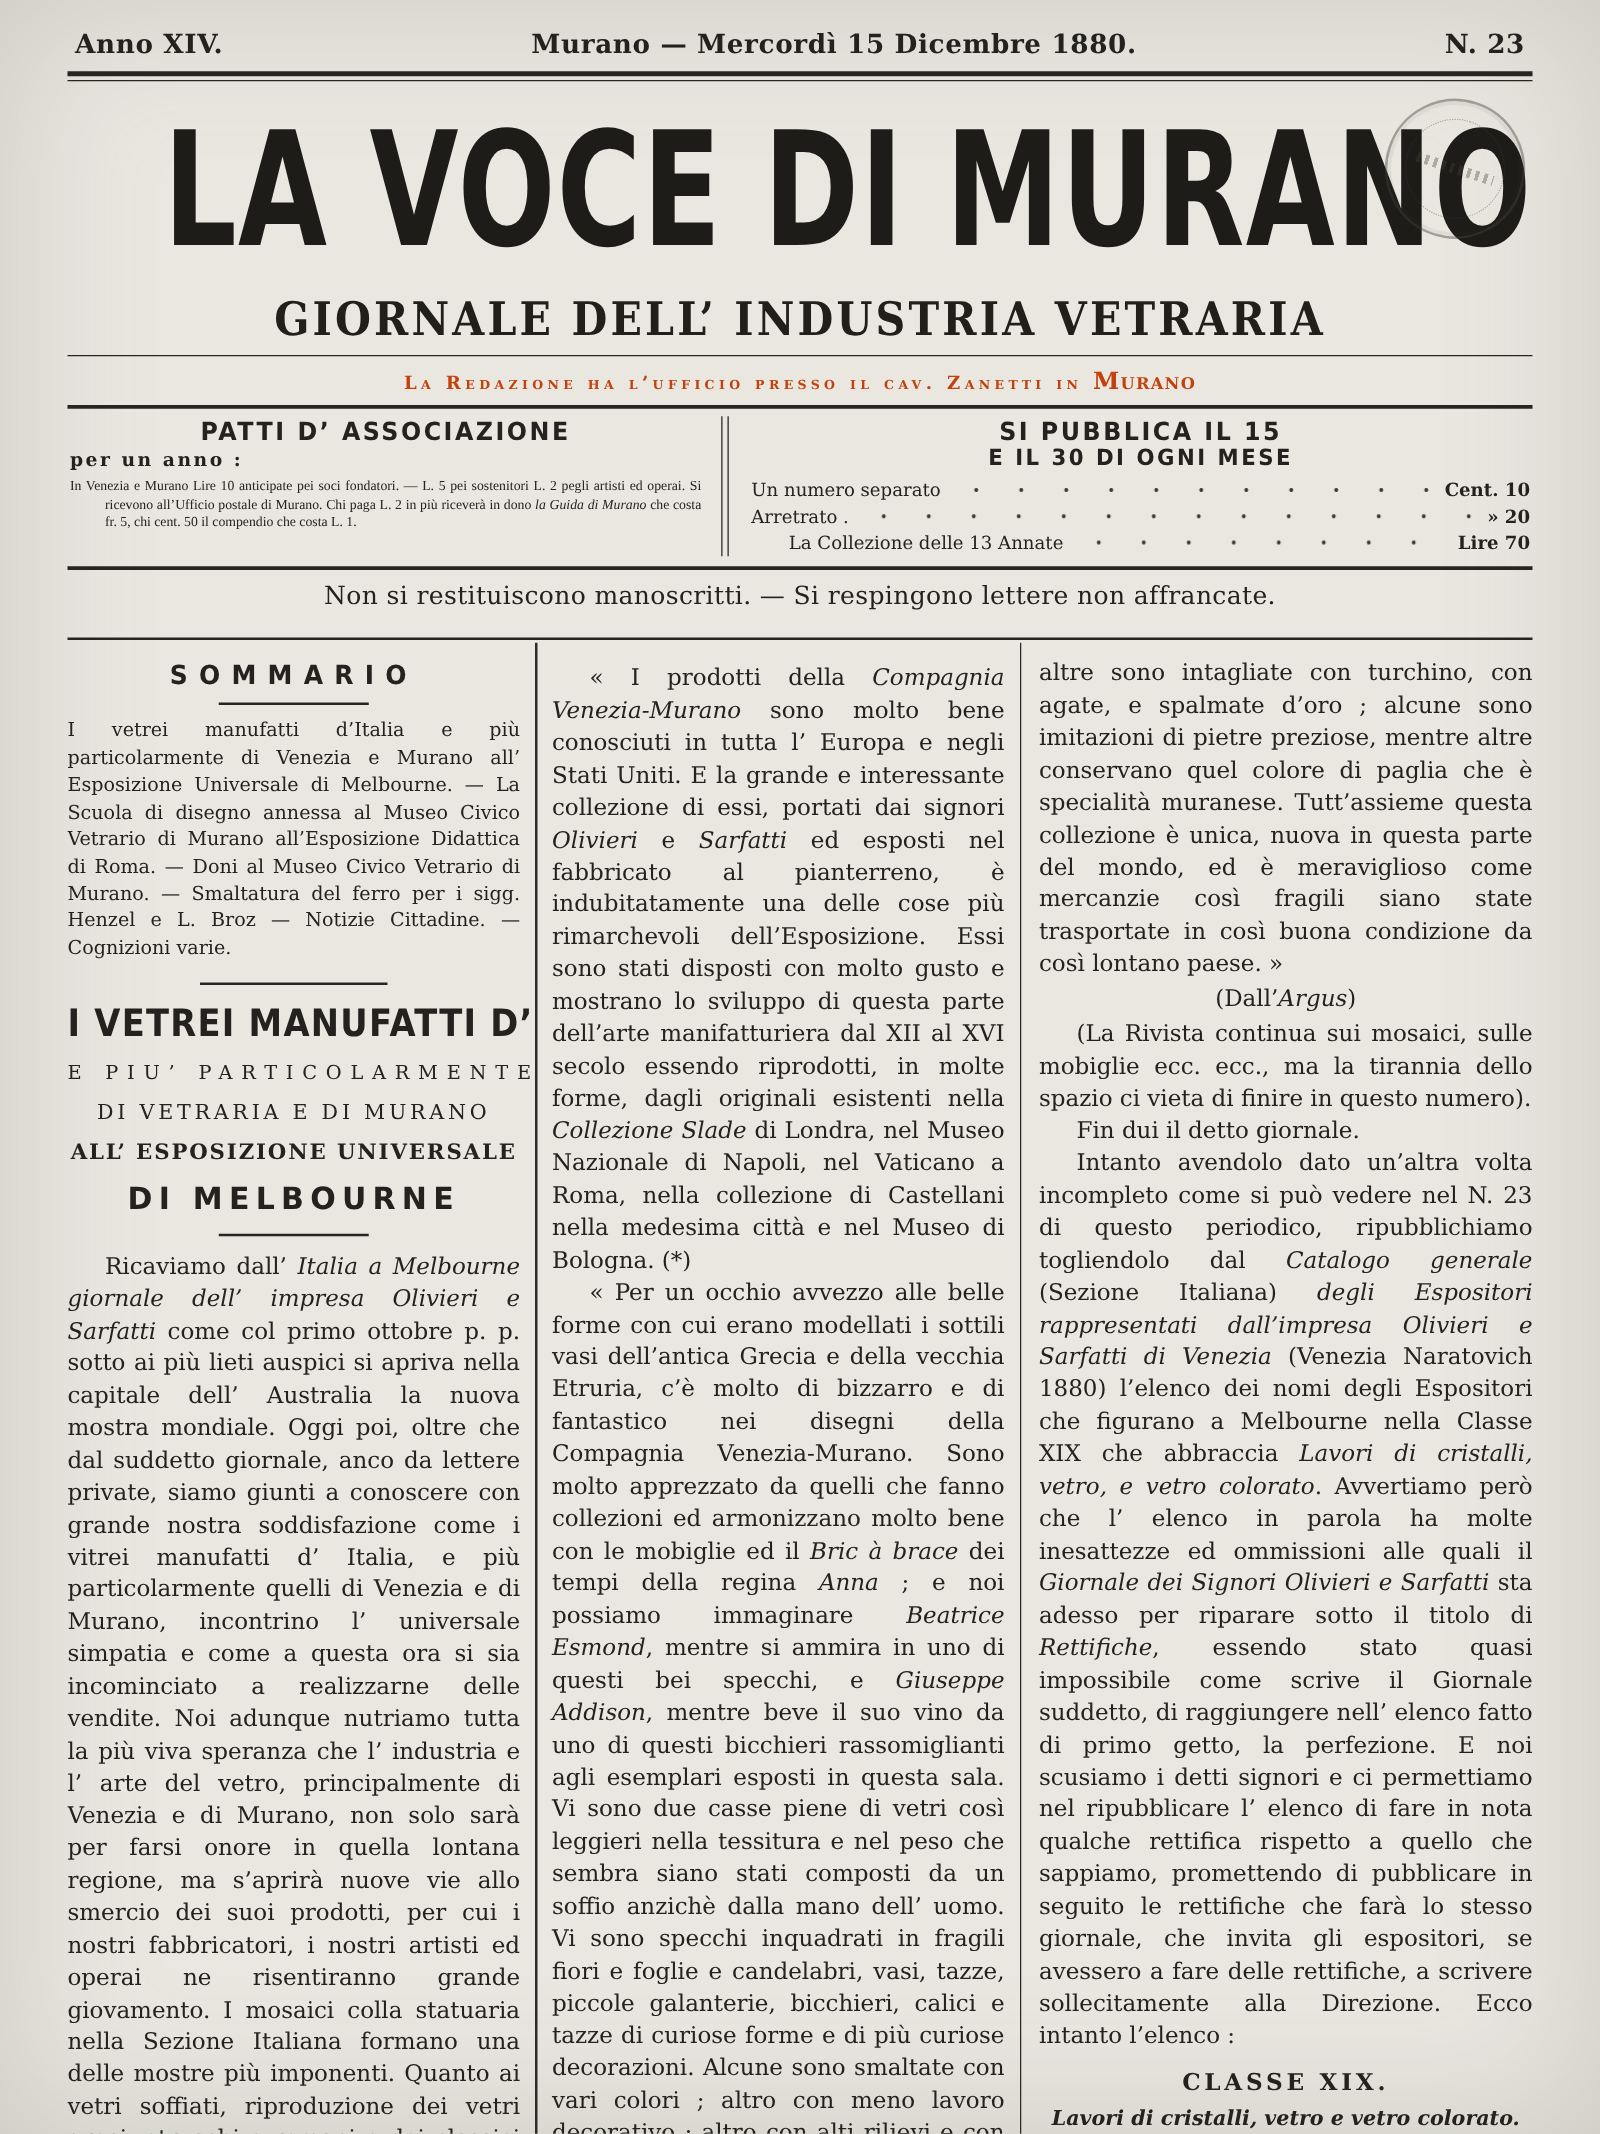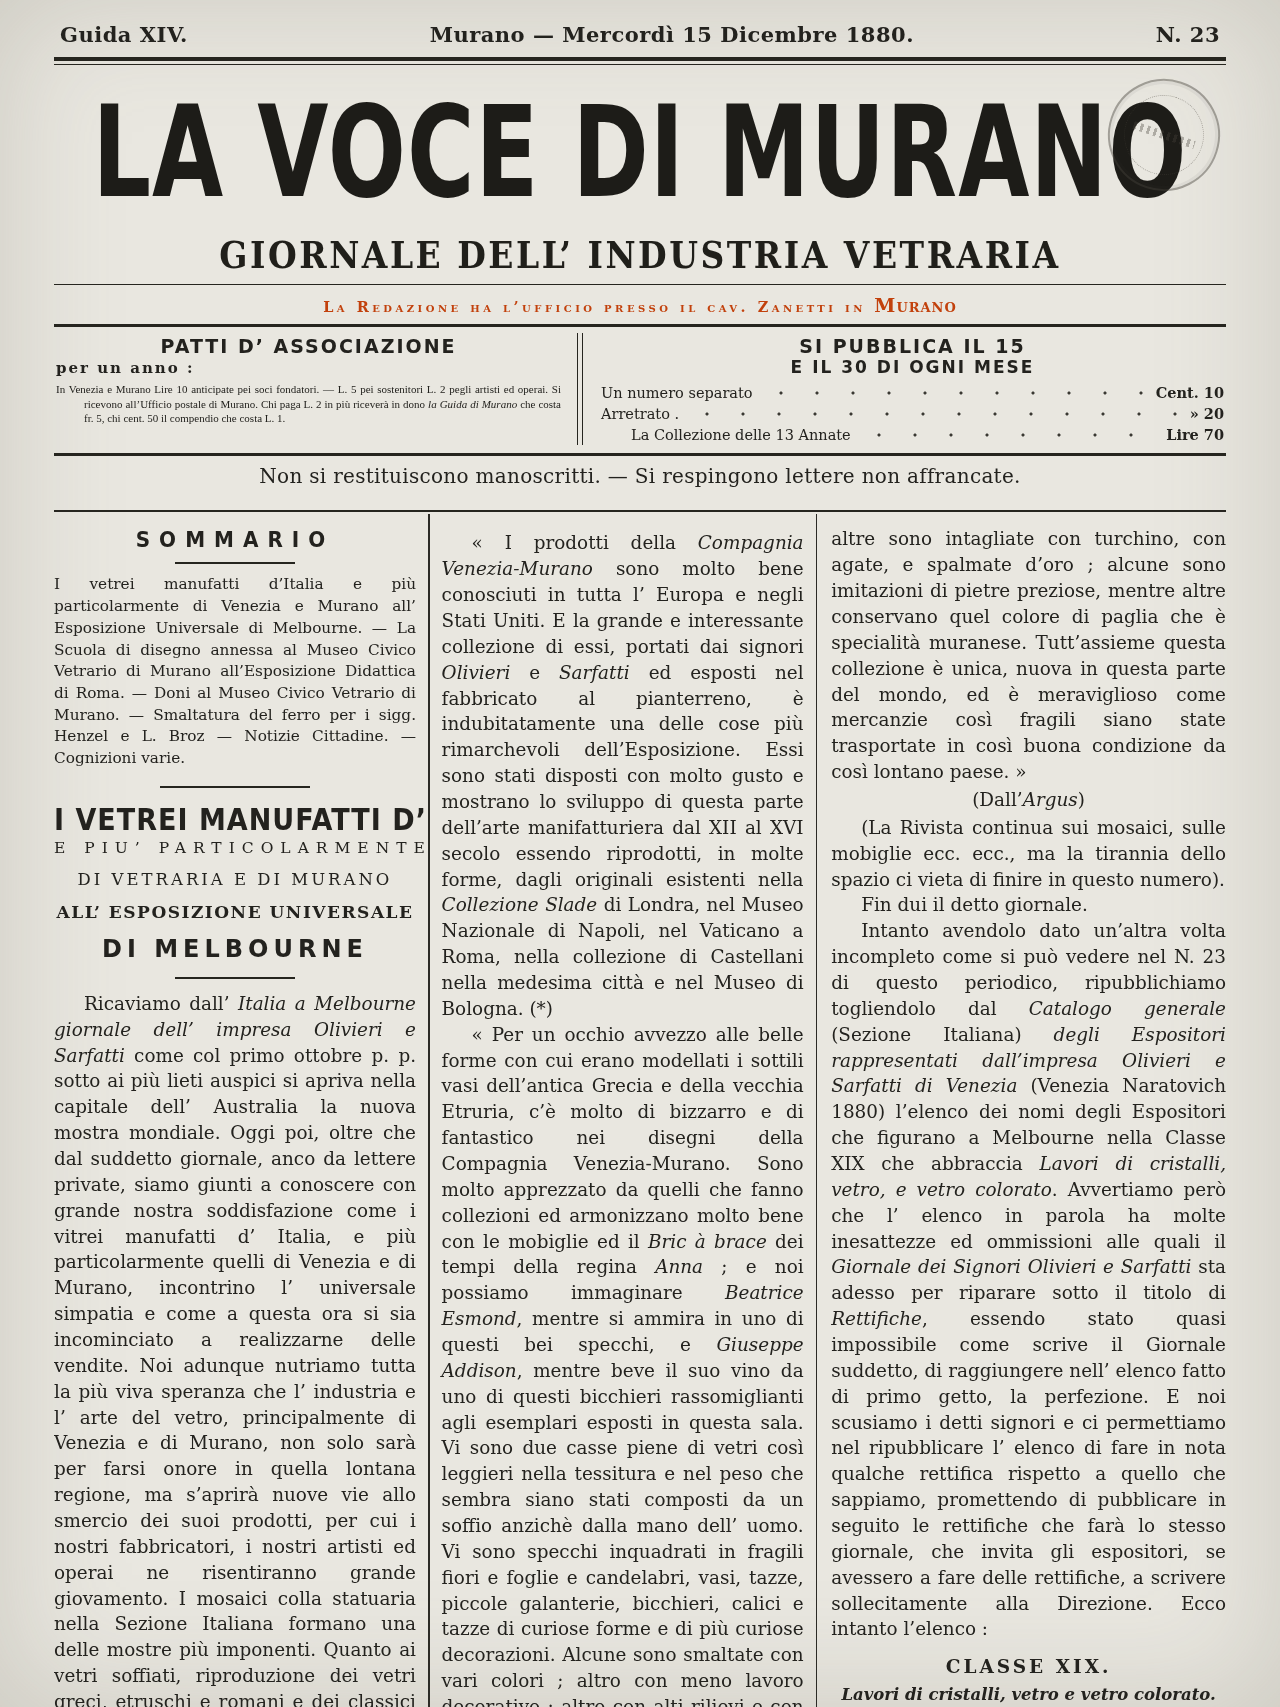--- a/index.html
+++ b/index.html
@@ -16,21 +16,21 @@
 
   
   .topbar{display:flex;justify-content:space-between;align-items:baseline;
           font-size:21px;font-weight:bold;letter-spacing:.5px;padding:6px 6px 10px 6px;}
   .rule-double{border-top:4px solid #26251f;border-bottom:1.5px solid #26251f;height:3px;}
   .rule-thick{border-top:3px solid #26251f;}
   .rule-med{border-top:2px solid #26251f;}
   .rule-thin{border-top:1.2px solid #26251f;}
 
   
-  .masthead{position:relative;text-align:center;height:148px;margin-top:14px;}
+  .masthead{position:relative;text-align:right;height:148px;margin-top:14px;}
   .mast-title{
     font-family:"DejaVu Sans", sans-serif;font-weight:900;font-size:92px;
     letter-spacing:1px;white-space:nowrap;
     transform:scaleY(1.38);transform-origin:top center;
     color:#1d1c18;
   }
   .stamp{
     position:absolute;right:6px;top:0;width:108px;height:108px;border-radius:50%;
     border:2.5px solid rgba(70,66,58,.55);
     box-shadow:inset 0 0 0 3px rgba(70,66,58,.08);
@@ -78,21 +78,21 @@
   .colrule{width:1.6px;background:#2c2b26;margin:0 2px;}
 
   .sommario-title{text-align:center;font-weight:bold;font-size:20px;letter-spacing:9px;
     margin-top:14px;font-family:"DejaVu Sans", sans-serif;transform:scaleY(1.05);}
   .mini-rule{width:120px;margin:10px auto 10px auto;border-top:2.2px solid #26251f;}
   .mini-rule.wide{width:150px;}
   .sommario-body{font-size:15.3px;line-height:1.42;text-align:justify;}
 
   .headline1{font-family:"DejaVu Sans", sans-serif;font-weight:900;font-size:27px;
     text-align:center;letter-spacing:1px;transform:scaleY(1.12);margin-top:16px;white-space:nowrap;}
-  .headline2{text-align:center;font-size:15.5px;letter-spacing:7px;margin-top:4px;white-space:nowrap;}
+  .headline2{text-align:center;font-size:15.5px;letter-spacing:7px;margin-top:14px;white-space:nowrap;}
   .headline3{text-align:center;font-size:16.5px;letter-spacing:3px;margin-top:13px;}
   .headline4{text-align:center;font-size:17px;letter-spacing:1.5px;margin-top:13px;font-weight:bold;}
   .headline5{text-align:center;font-size:24px;letter-spacing:5px;margin-top:13px;font-weight:bold;
     font-family:"DejaVu Sans", sans-serif;transform:scaleY(1.02);}
 
   .body-par{font-size:18.4px;line-height:1.405;text-align:justify;margin:0;}
   .body-par.ind{text-indent:30px;}
   .col2 .first{margin-top:16px;}
   .col3 .first{margin-top:12px;}
   .centered{ text-align:center;text-indent:0;}
@@ -100,21 +100,21 @@
 
   .classe{text-align:center;font-size:18.5px;letter-spacing:3px;font-weight:bold;margin-top:14px;}
   .classe-sub{text-align:center;font-size:16.5px;font-style:italic;font-weight:bold;margin-top:8px;}
 </style>
 </head>
 <body>
 
 <div class="page">
 
   <div class="topbar">
-    <span>Guida XIV.</span>
+    <span>Anno XIV.</span>
     <span>Murano — Mercordì 15 Dicembre 1880.</span>
     <span>N. 23</span>
   </div>
   <div class="rule-double"></div>
 
   <div class="masthead">
     <div class="mast-title">LA VOCE DI MURANO</div>
     <div class="stamp"></div>
   </div>
   <div class="mast-sub">GIORNALE DELL’ INDUSTRIA VETRARIA</div>

